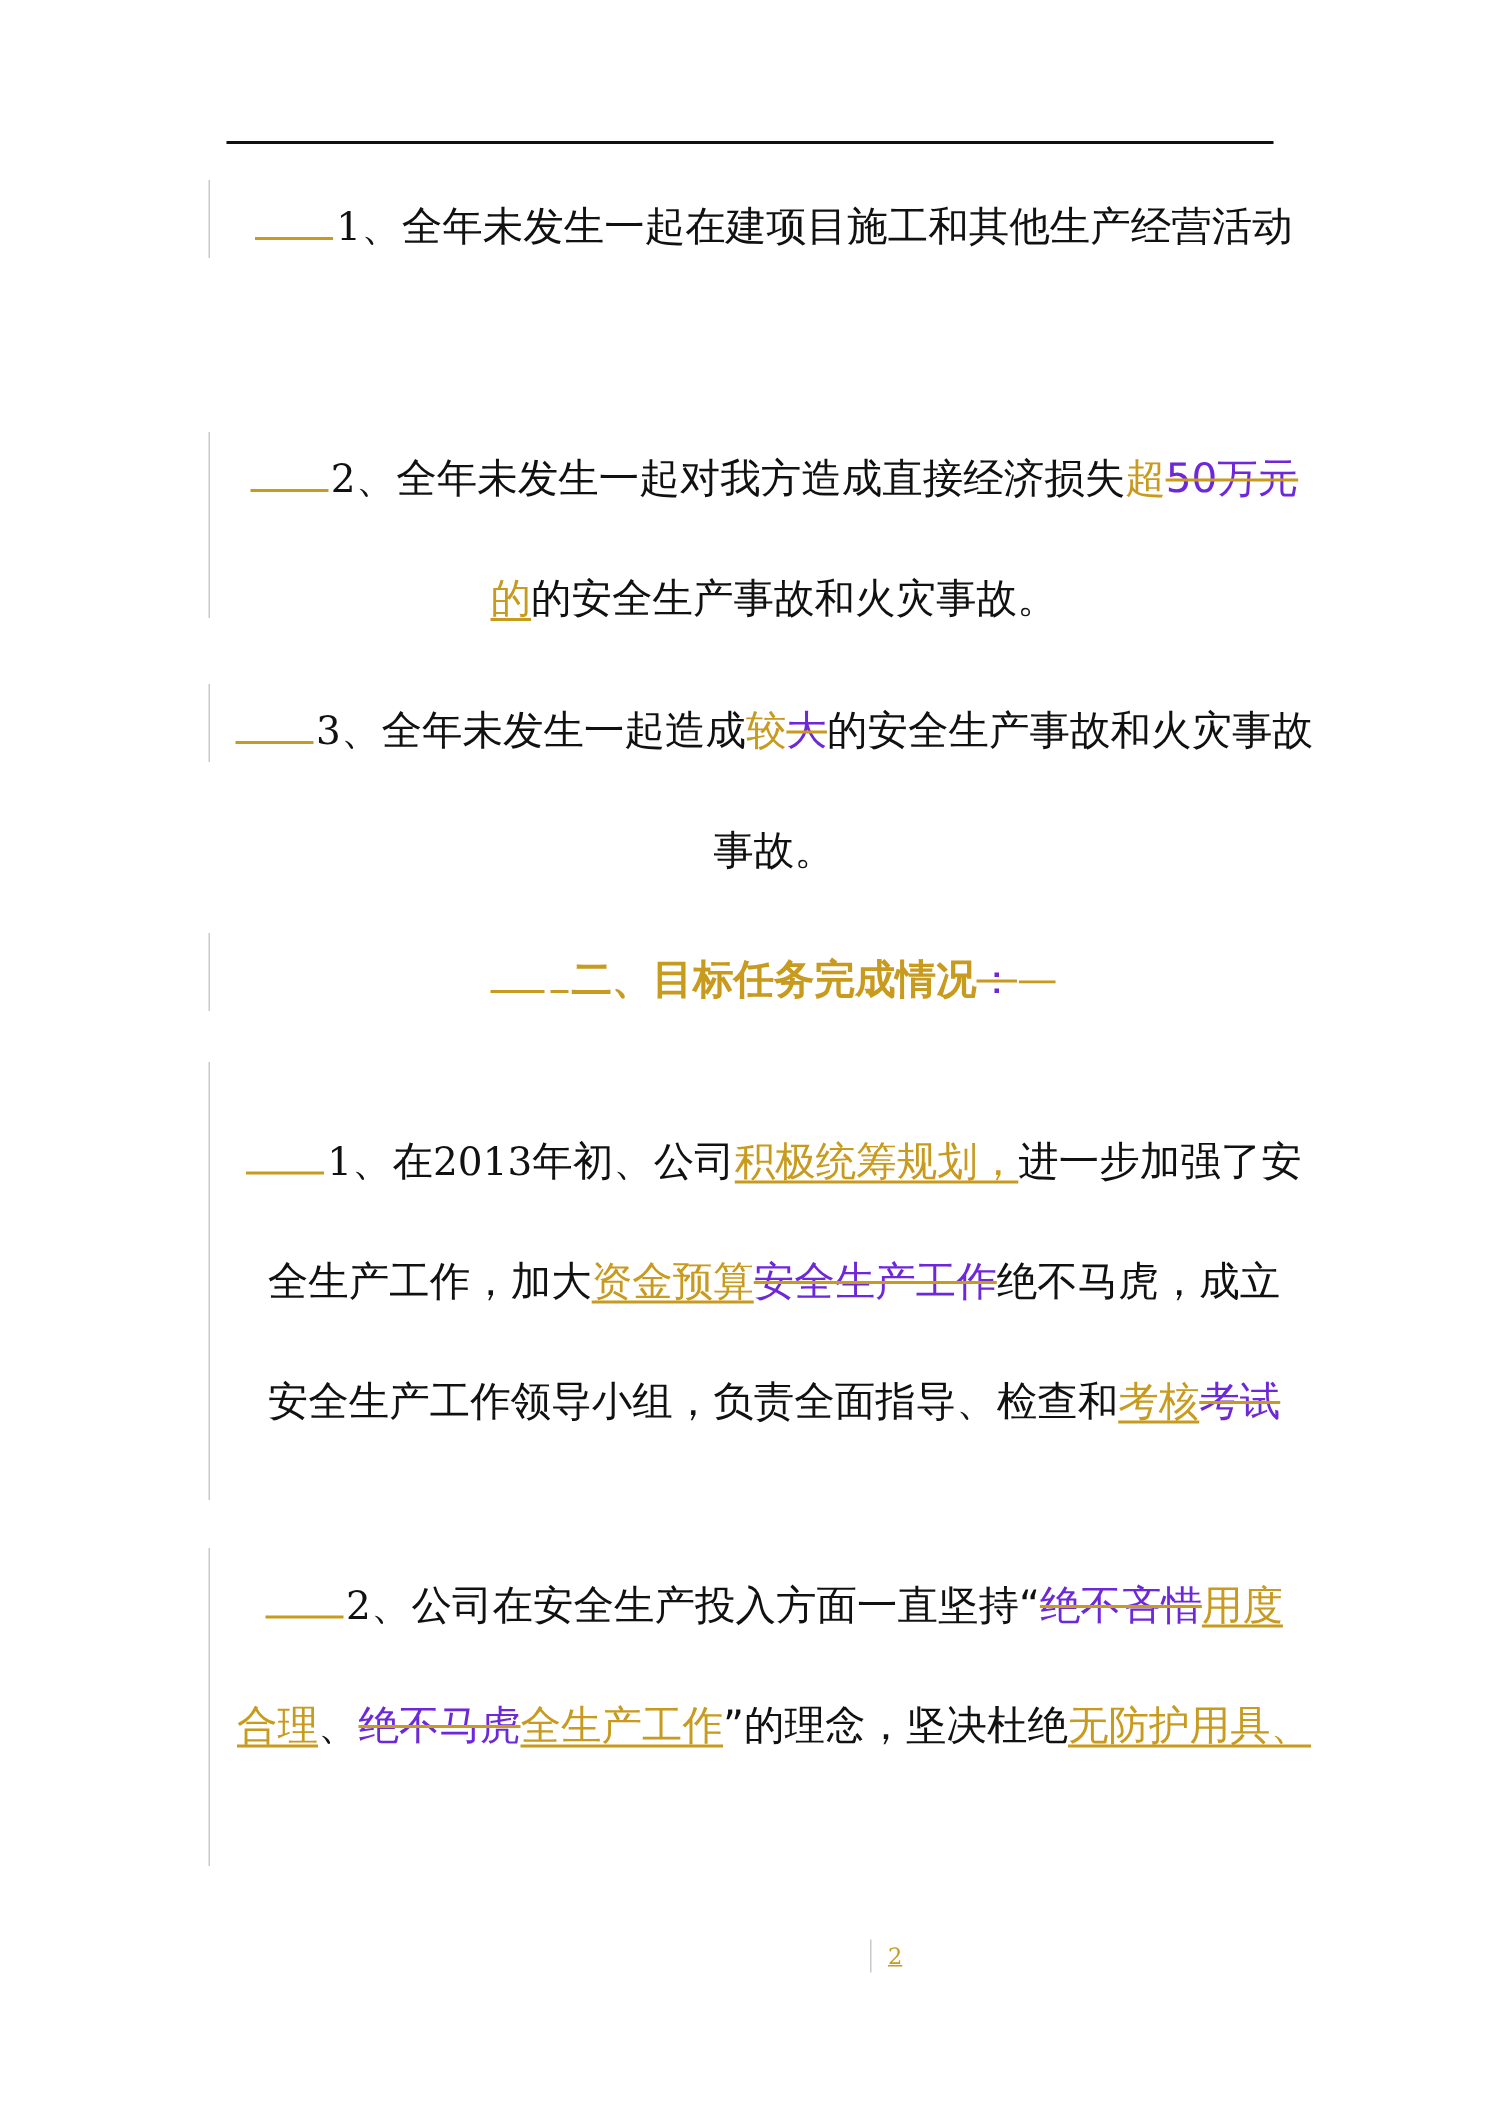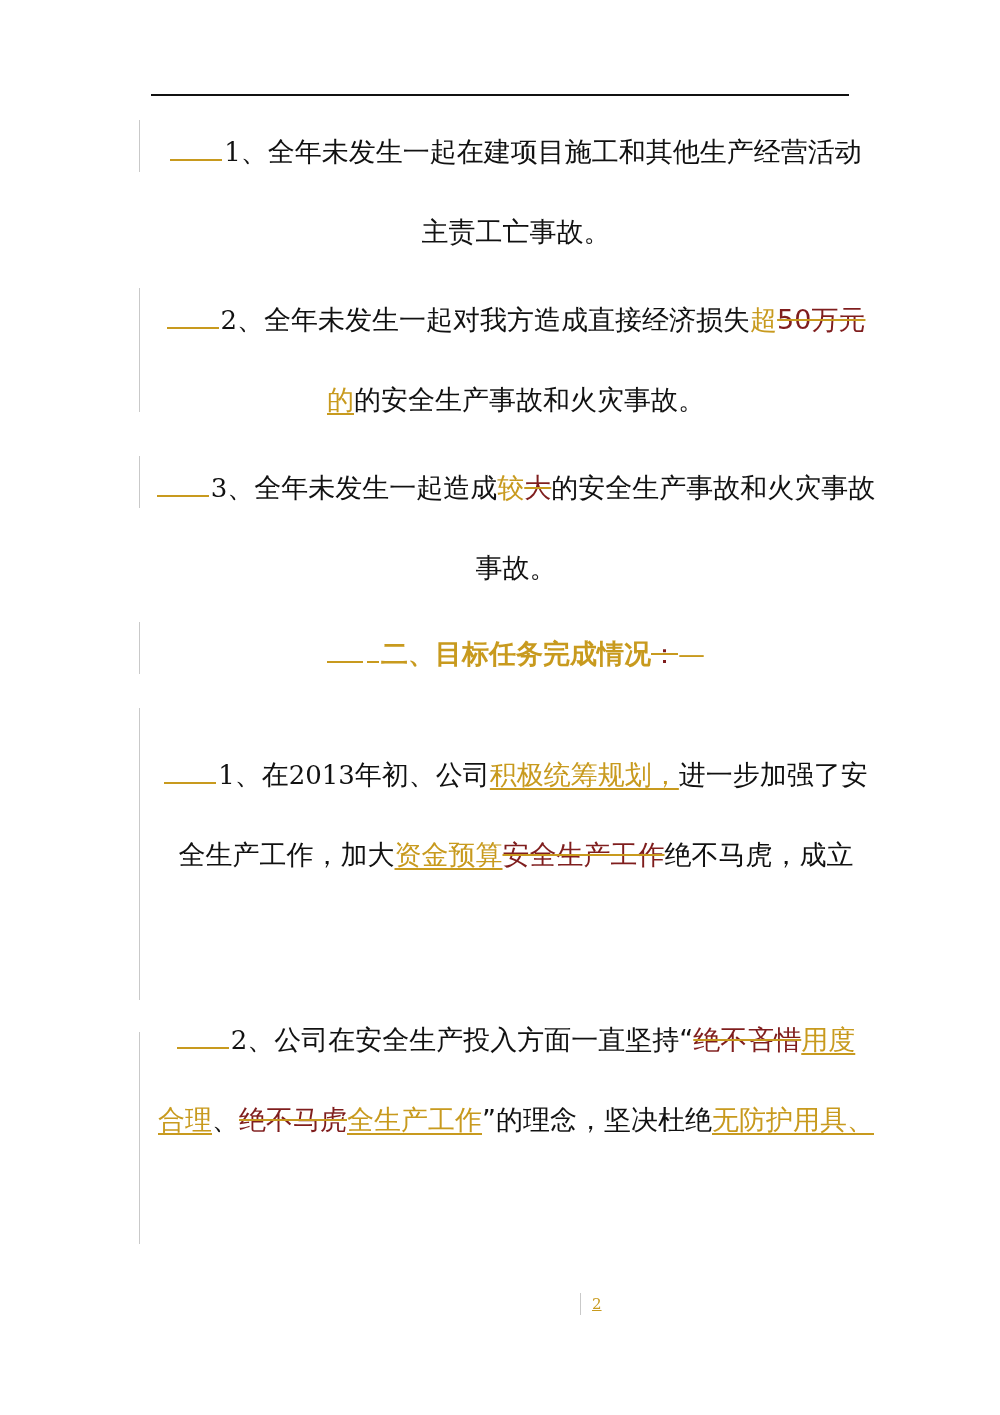--- a/index.html
+++ b/index.html
@@ -7,21 +7,21 @@
            font-family: "DejaVu Sans", "Liberation Sans", sans-serif; color: #111111; }
     .top-rule { position: absolute; left: 151px; top: 94px; width: 698px; height: 2px; background: #111; }
     .para { position: absolute; left: 151px; width: 730px; font-size: 27px; line-height: 80px; }
     .para .line { display: block; height: 80px; white-space: nowrap; text-align: center; }
     .change-bar { position: absolute; left: 139px; width: 1px; background: #c9c9c9; }
     .blank { display: inline-block; width: 52px; height: 2px; background: #C89A1E; vertical-align: baseline; margin-right: 2px; }
     .blank.short { width: 36px; }
     .blank.tiny { width: 12px; margin-left: 2px; }
     .num { font-family: "DejaVu Serif", "Liberation Serif", serif; font-size: 26px; }
     .ins { color: #C89A1E; text-decoration: underline; text-decoration-color: #C89A1E; text-underline-offset: 4px; }
-    .del { color: #7f1d1d; text-decoration: line-through; text-decoration-color: #C89A1E; }
+    .del { color: #6d28d9; text-decoration: line-through; text-decoration-color: #C89A1E; }
     .acc { color: #C89A1E; }
     .heading { font-weight: bold; color: #C89A1E; }
     .footer-num { position: absolute; left: 592px; top: 1295px; font-family: "DejaVu Serif", serif; font-size: 15px; color: #C89A1E; text-decoration: underline; }
     .footer-bar { position: absolute; left: 580px; top: 1293px; width: 1px; height: 22px; background: #c9c9c9; }
   </style>
 </head>
 <body>
 
 <div class="top-rule"></div>
 
@@ -29,21 +29,20 @@
 <div class="change-bar" style="top:288px;height:124px"></div>
 <div class="change-bar" style="top:456px;height:52px"></div>
 <div class="change-bar" style="top:622px;height:52px"></div>
 <div class="change-bar" style="top:708px;height:292px"></div>
 <div class="change-bar" style="top:1032px;height:212px"></div>
 
 <div class="para" style="top:112px">
   <span class="line">
     <span class="blank"></span><span class="num">1</span><span>、</span><span>全年未发生一起在建项目施工和其他生产经营活动</span>
   </span>
-  <span class="line">主责工亡事故。</span>
 </div>
 
 <div class="para" style="top:280px">
   <span class="line">
     <span class="blank"></span><span class="num">2</span><span>、</span><span>全年未发生一起对我方造成直接经济损失</span><span class="acc">超</span><span class="del">50万元</span>
   </span>
   <span class="line">
     <span class="ins">的</span><span>的安全生产事故和火灾事故。</span>
   </span>
 </div>
@@ -61,23 +60,26 @@
   </span>
 </div>
 
 <div class="para" style="top:735px">
   <span class="line">
     <span class="blank"></span><span class="num">1</span><span>、</span><span>在</span><span class="num">2013</span><span>年初、公司</span><span class="ins">积极统筹规划，</span><span>进一步加强了安</span>
   </span>
   <span class="line">
     <span>全生产工作，加大</span><span class="ins">资金预算</span><span class="del">安全生产工作</span><span>绝不马虎，成立</span>
   </span>
+  <span class="line">
+    <span>安全生产工作领导小组，负责全面指导、检查和</span><span class="ins">考核</span><span class="del">考试</span>
+  </span>
 </div>
 
-<div class="para" style="top:1000px">
+<div class="para" style="top:1031px">
   <span class="line">
     <span class="blank"></span><span class="num">2</span><span>、</span><span>公司在安全生产投入方面一直坚持“</span><span class="del">绝不吝惜</span><span class="ins">用度</span>
   </span>
   <span class="line">
     <span class="ins">合理</span><span>、</span><span class="del">绝不马虎</span><span class="ins">全生产工作</span><span>”的理念，坚决杜绝</span><span class="ins">无防护用具、</span>
   </span>
 </div>
 
 <div class="footer-bar"></div>
 <div class="footer-num">2</div>

